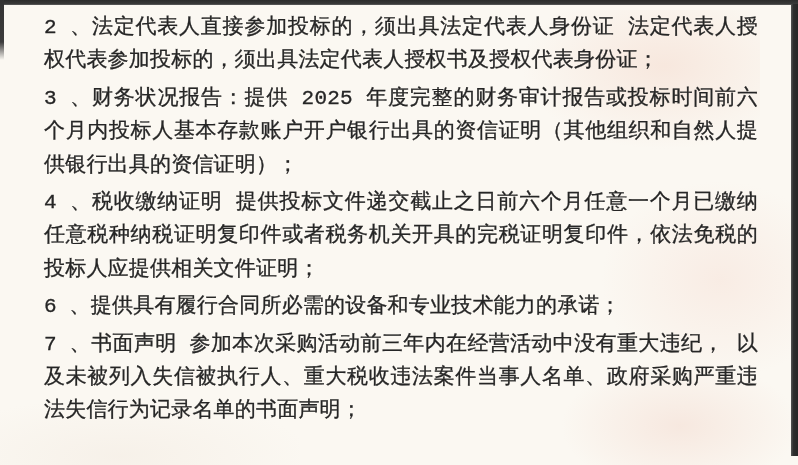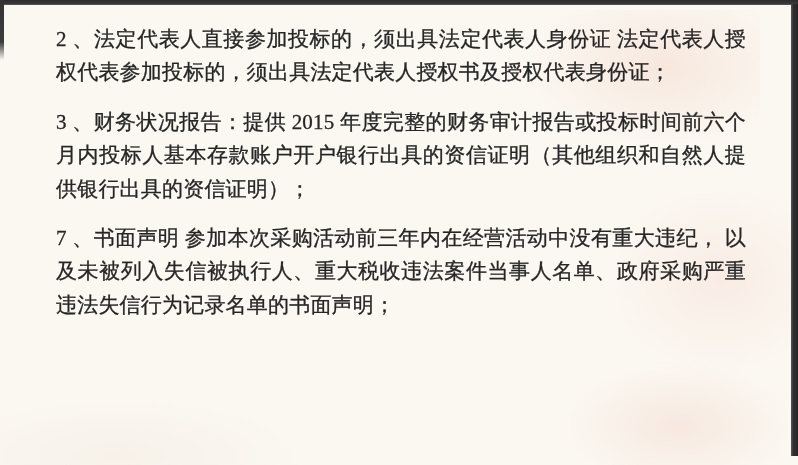--- a/index.html
+++ b/index.html
@@ -58,40 +58,43 @@
     position: absolute;
     left: 40px;
     top: 7px;
     width: 722px;
     color: #262626;
     font-size: 21px;
     line-height: 33.4px;
     letter-spacing: 0.2px;
   }
   .para {
-    margin: 16px;
+    margin: 4px;
     text-align: justify;
     text-align-last: left;
     text-justify: inter-ideograph;
+    font-family: Liberation Mono, monospace;
     -webkit-text-stroke: 0.3px #262626;
   }
 </style>
 </head>
 <body>
 
 <div class="page">
 
   <div class="blotch blotch-1"></div>
   <div class="blotch blotch-2"></div>
   <div class="blotch blotch-3"></div>
   <div class="blotch blotch-4"></div>
 
   <div class="text-block">
     <p class="para">2 、法定代表人直接参加投标的，须出具法定代表人身份证 法定代表人授权代表参加投标的，须出具法定代表人授权书及授权代表身份证；</p>
-    <p class="para">3 、财务状况报告：提供 2015 年度完整的财务审计报告或投标时间前六个月内投标人基本存款账户开户银行出具的资信证明（其他组织和自然人提供银行出具的资信证明）；</p>
+    <p class="para">3 、财务状况报告：提供 2025 年度完整的财务审计报告或投标时间前六个月内投标人基本存款账户开户银行出具的资信证明（其他组织和自然人提供银行出具的资信证明）；</p>
+    <p class="para">4 、税收缴纳证明 提供投标文件递交截止之日前六个月任意一个月已缴纳任意税种纳税证明复印件或者税务机关开具的完税证明复印件，依法免税的投标人应提供相关文件证明；</p>
+    <p class="para">6 、提供具有履行合同所必需的设备和专业技术能力的承诺；</p>
     <p class="para">7 、书面声明 参加本次采购活动前三年内在经营活动中没有重大违纪， 以及未被列入失信被执行人、重大税收违法案件当事人名单、政府采购严重违法失信行为记录名单的书面声明；</p>
   </div>
 
   <div class="edge-top"></div>
   <div class="edge-right"></div>
   <div class="edge-left"></div>
 
 </div>
 
 </body></html>

